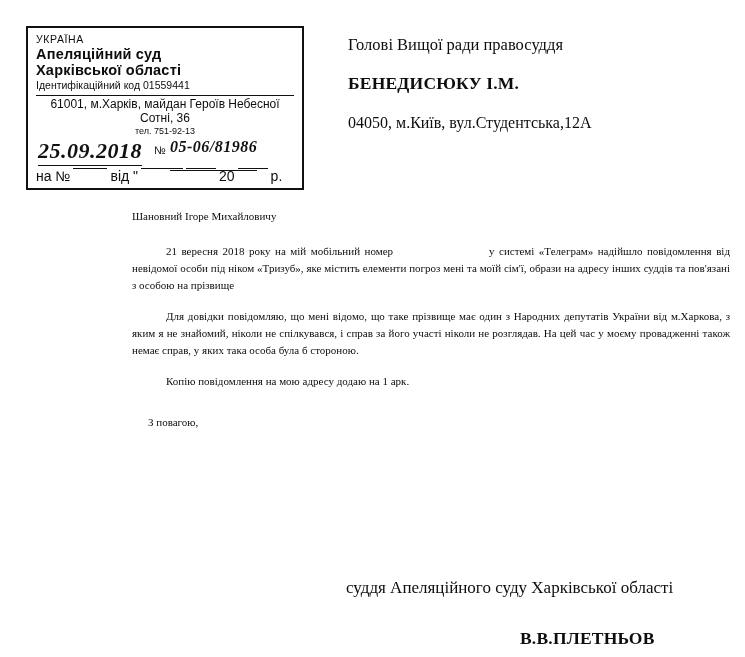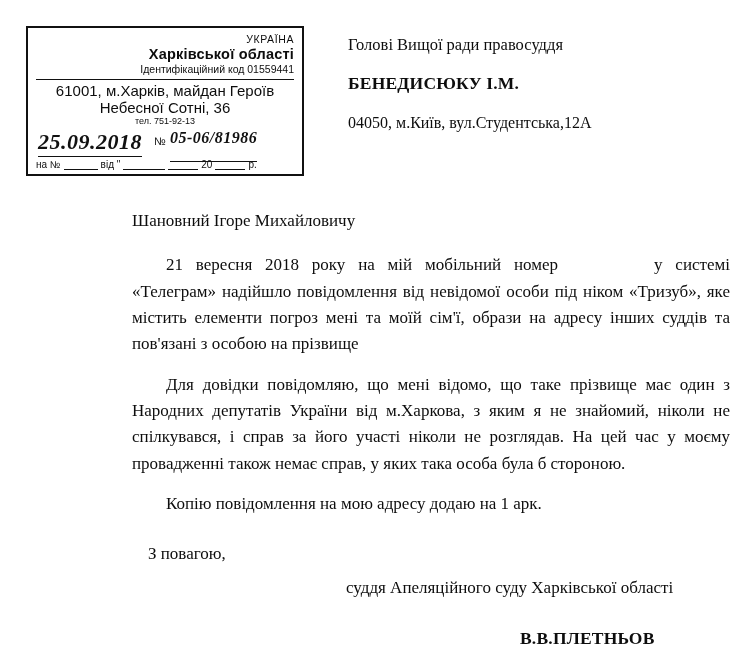--- a/index.html
+++ b/index.html
@@ -21,21 +21,21 @@
     position: absolute;
     left: 26px;
     top: 26px;
     width: 278px;
     border: 2px solid #111;
     box-sizing: border-box;
     padding: 6px 8px 4px 8px;
     font-family: "Liberation Sans", sans-serif;
   }
   .stamp-line {
-    text-align: right;
+    text-align: left;
     line-height: 1.12;
   }
   .stamp-org {
     font-size: 10.5px;
     letter-spacing: 0.6px;
     font-weight: normal;
   }
   .stamp-title {
     font-size: 14.5px;
     font-weight: bold;
@@ -43,21 +43,21 @@
   }
   .stamp-code {
     font-size: 10.5px;
     margin-top: 2px;
   }
   .stamp-rule {
     border-top: 1px solid #111;
     margin: 3px 0 2px 0;
   }
   .stamp-addr {
-    font-size: 15px;
+    font-size: 12px;
     text-align: center;
     line-height: 1.15;
   }
   .stamp-phone {
     font-size: 9px;
     text-align: center;
     line-height: 1.15;
   }
 
   
@@ -92,23 +92,23 @@
   .hand-num {
     left: 134px;
     top: 0px;
     font-size: 16px;
     border-bottom: 1.5px solid #111;
     padding-bottom: 14px;
   }
 
   .stamp-footer {
     font-family: "Liberation Sans", sans-serif;
-    font-size: 10px;
+    font-size: 14px;
     display: flex;
-    align-items: flex-end;
+    align-items: flex-start;
     gap: 3px;
     margin-top: 4px;
     white-space: nowrap;
   }
   .blank-sm { display: inline-block; border-bottom: 1px solid #111; }
   .b1 { width: 34px; }
   .b2 { width: 42px; }
   .b3 { width: 30px; }
 
   
@@ -132,21 +132,21 @@
     font-size: 16px;
     margin-top: 20px;
   }
 
   
   .body-text {
     position: absolute;
     left: 132px;
     top: 208px;
     width: 598px;
-    font-size: 17px;
+    font-size: 11px;
     line-height: 1.55;
     text-align: justify;
   }
   .greeting {
     margin: 0 0 18px 0;
   }
   .para {
     margin: 0 0 14px 0;
     text-indent: 34px;
   }
@@ -180,20 +180,21 @@
     font-weight: bold;
     letter-spacing: 0.2px;
     white-space: nowrap;
   }
 </style>
 </head>
 <body>
 
 <div class="stamp">
   <div class="stamp-line stamp-org">УКРАЇНА</div>
+  <div class="stamp-line stamp-title">Апеляційний суд</div>
   <div class="stamp-line stamp-title">Харківської області</div>
   <div class="stamp-line stamp-code">Ідентифікаційний код 01559441</div>
   <div class="stamp-rule"></div>
   <div class="stamp-addr">61001, м.Харків, майдан Героїв Небесної Сотні, 36</div>
   <div class="stamp-phone">тел. 751-92-13</div>
 
   <div class="stamp-hand-row">
     <span class="hand hand-date">25.09.2018</span>
     <span class="hand-num-label">№</span>
     <span class="hand hand-num">05-06/81986</span>

